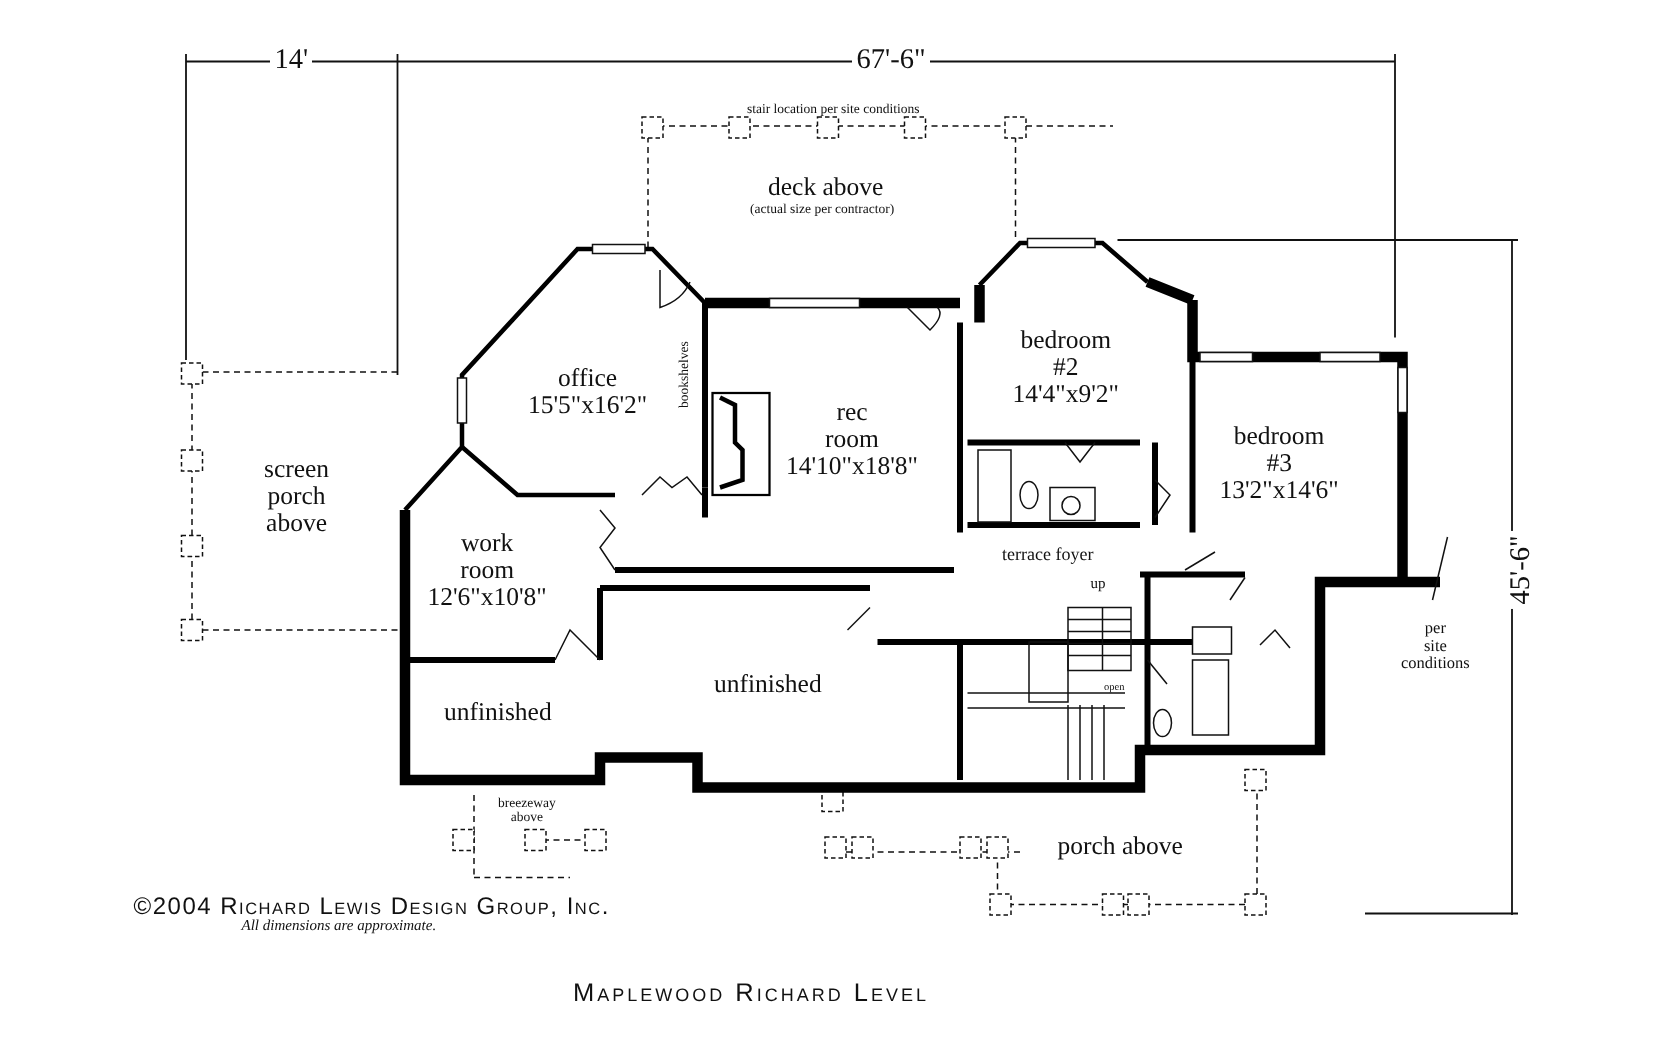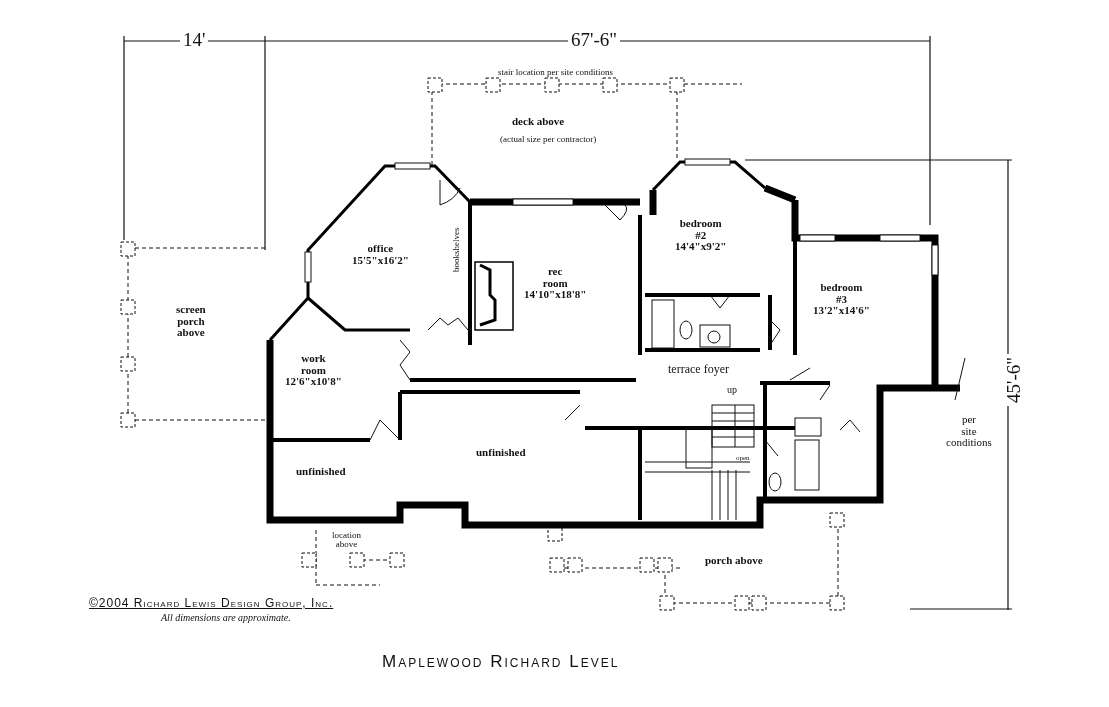--- a/index.html
+++ b/index.html
@@ -1,25 +1,25 @@
 <!DOCTYPE html>
 <html><head>
 <meta charset="utf-8">
 <style>
   html, body { margin: 0; padding: 0; background: #ffffff; }
   body { width: 1109px; height: 707px; position: relative; overflow: hidden; font-family: "Liberation Serif", serif; color: #111; }
   #plan { position: absolute; left: 0; top: 0; width: 1109px; height: 707px; }
   .lbl { position: absolute; text-align: center; line-height: 1.05; white-space: nowrap; color: #111; font-family: "Liberation Serif", serif; }
-  .room { font-size: 11px; font-weight: bold; }
+  .room { font-size: 17px; }
   .small { font-size: 10px; text-align: center; }
   .tiny { font-size: 9px; }
   .dim { font-size: 19px; background: #fff; padding: 0 3px; }
   .dimv { transform: rotate(-90deg); transform-origin: center; }
   .sc { font-family: "Liberation Sans", sans-serif; font-variant: small-caps; letter-spacing: 1px; }
-  .copyright { font-size: 12px; text-align: left; text-decoration: underline; }
+  .copyright { font-size: 16px; text-align: left; }
   .disclaim { font-style: italic; font-size: 10px; }
   .title { font-size: 17px; letter-spacing: 2px; }
 </style>
 </head>
 <body>
 
 <svg id="plan" viewBox="0 0 1109 707" xmlns="http://www.w3.org/2000/svg">
 
   <g stroke="#111" stroke-width="1.2" fill="none">
     <line x1="124" y1="41" x2="930" y2="41"></line>
@@ -211,28 +211,28 @@
 
 <div class="lbl room" style="left:285px;top:353px;">
   <div>work</div>
   <div>room</div>
   <div>12'6"x10'8"</div>
 </div>
 
 <div class="lbl room" style="left:296px;top:466px;">unfinished</div>
 <div class="lbl room" style="left:476px;top:447px;">unfinished</div>
 
-<div class="lbl small" style="left:934px;top:414px;font-size:11px;margin-left:12px;">
+<div class="lbl small" style="left:934px;top:414px;font-size:11px;">
   <div>per</div>
   <div>site</div>
   <div>conditions</div>
 </div>
 
 <div class="lbl tiny" style="left:332px;top:531px;">
-  <div>location</div>
+  <div>breezeway</div>
   <div>above</div>
 </div>
 
 <div class="lbl room" style="left:705px;top:555px;">porch above</div>
 
 <div class="lbl copyright sc" style="left:89px;top:597px;">©2004 Richard Lewis Design Group, Inc.</div>
 <div class="lbl disclaim" style="left:161px;top:613px;">All dimensions are approximate.</div>
 <div class="lbl title sc" style="left:382px;top:653px;">Maplewood Richard Level</div>
 
 </body></html>

